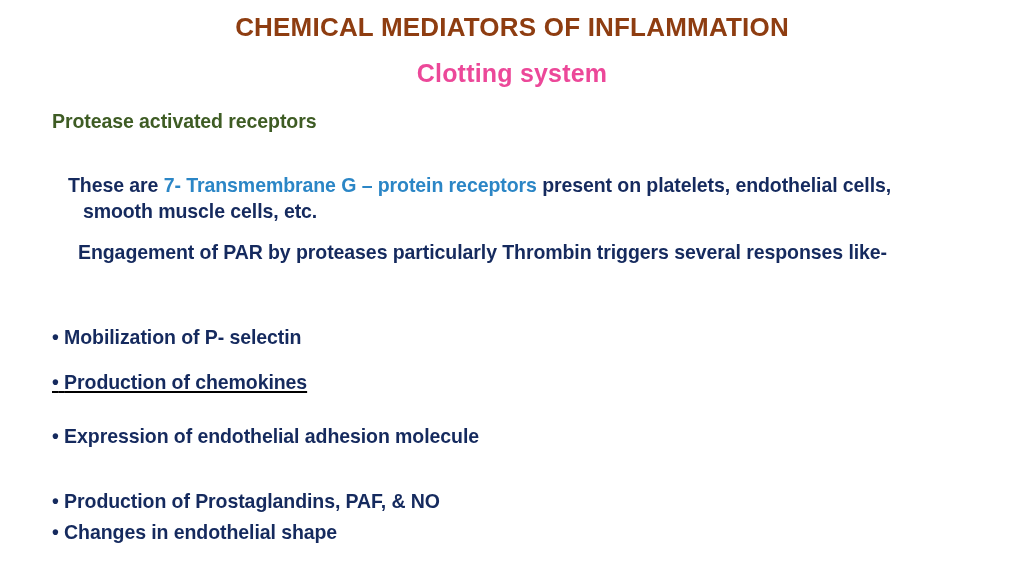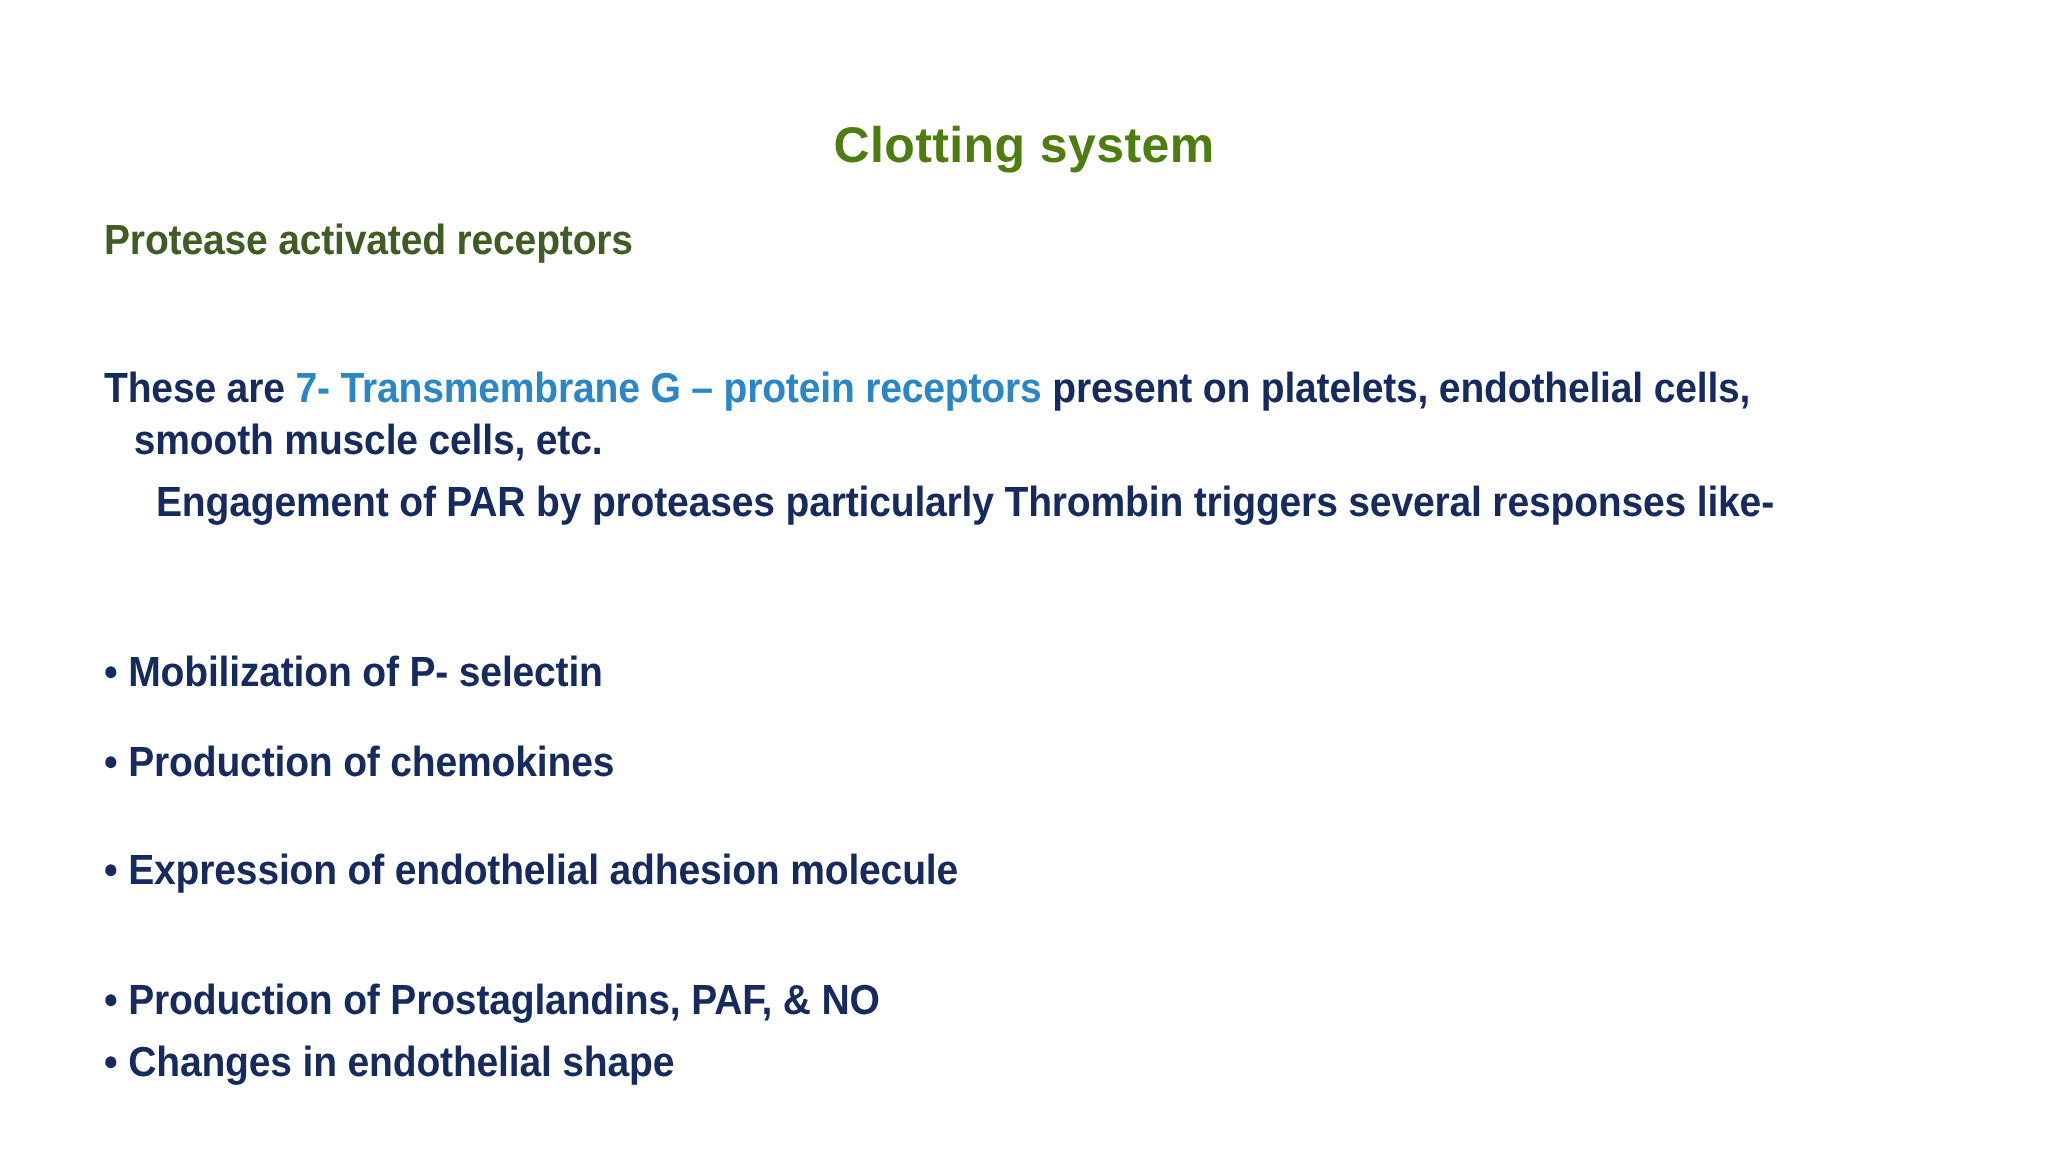--- a/index.html
+++ b/index.html
@@ -46,21 +46,21 @@
     position: absolute;
     left: 0;
     top: 58px;
     width: 1024px;
     text-align: center;
     font-family: "Liberation Sans", "DejaVu Sans", sans-serif;
     font-weight: 700;
     font-size: 25px;
     line-height: 30px;
     letter-spacing: 0.2px;
-    color: #4d7c0f;
+    color: #ec4899;
     white-space: nowrap;
   }
 
   
 
   .body-block {
     position: absolute;
     left: 52px;
     top: 108px;
     width: 900px;
@@ -101,33 +101,34 @@
   }
 
   .bullet-dot {
     color: #152a5e;
   }
 
   
   .row { position: absolute; left: 0; width: 900px; }
 
   .row-protease    { top: 0px;   }
-  .row-these-are   { top: 74px;  }
+  .row-these-are   { top: 64px; margin-left: 16px;  }
   .row-engagement  { top: 131px; margin-left: 26px; }
   .row-b1          { top: 216px; }
-  .row-b2          { top: 261px; }
+  .row-b2          { top: 261px; text-decoration: underline; }
   .row-b3          { top: 315px; }
   .row-b4          { top: 380px; }
   .row-b5          { top: 411px; }
 </style>
 </head>
 <body>
 
 <div class="slide">
 
+  <div class="slide-title">CHEMICAL MEDIATORS OF INFLAMMATION</div>
 
   <div class="slide-subtitle">Clotting system</div>
 
   <div class="body-block">
 
     <div class="row row-protease">
       <p class="para heading-green">Protease activated receptors</p>
     </div>
 
     <div class="row row-these-are">

